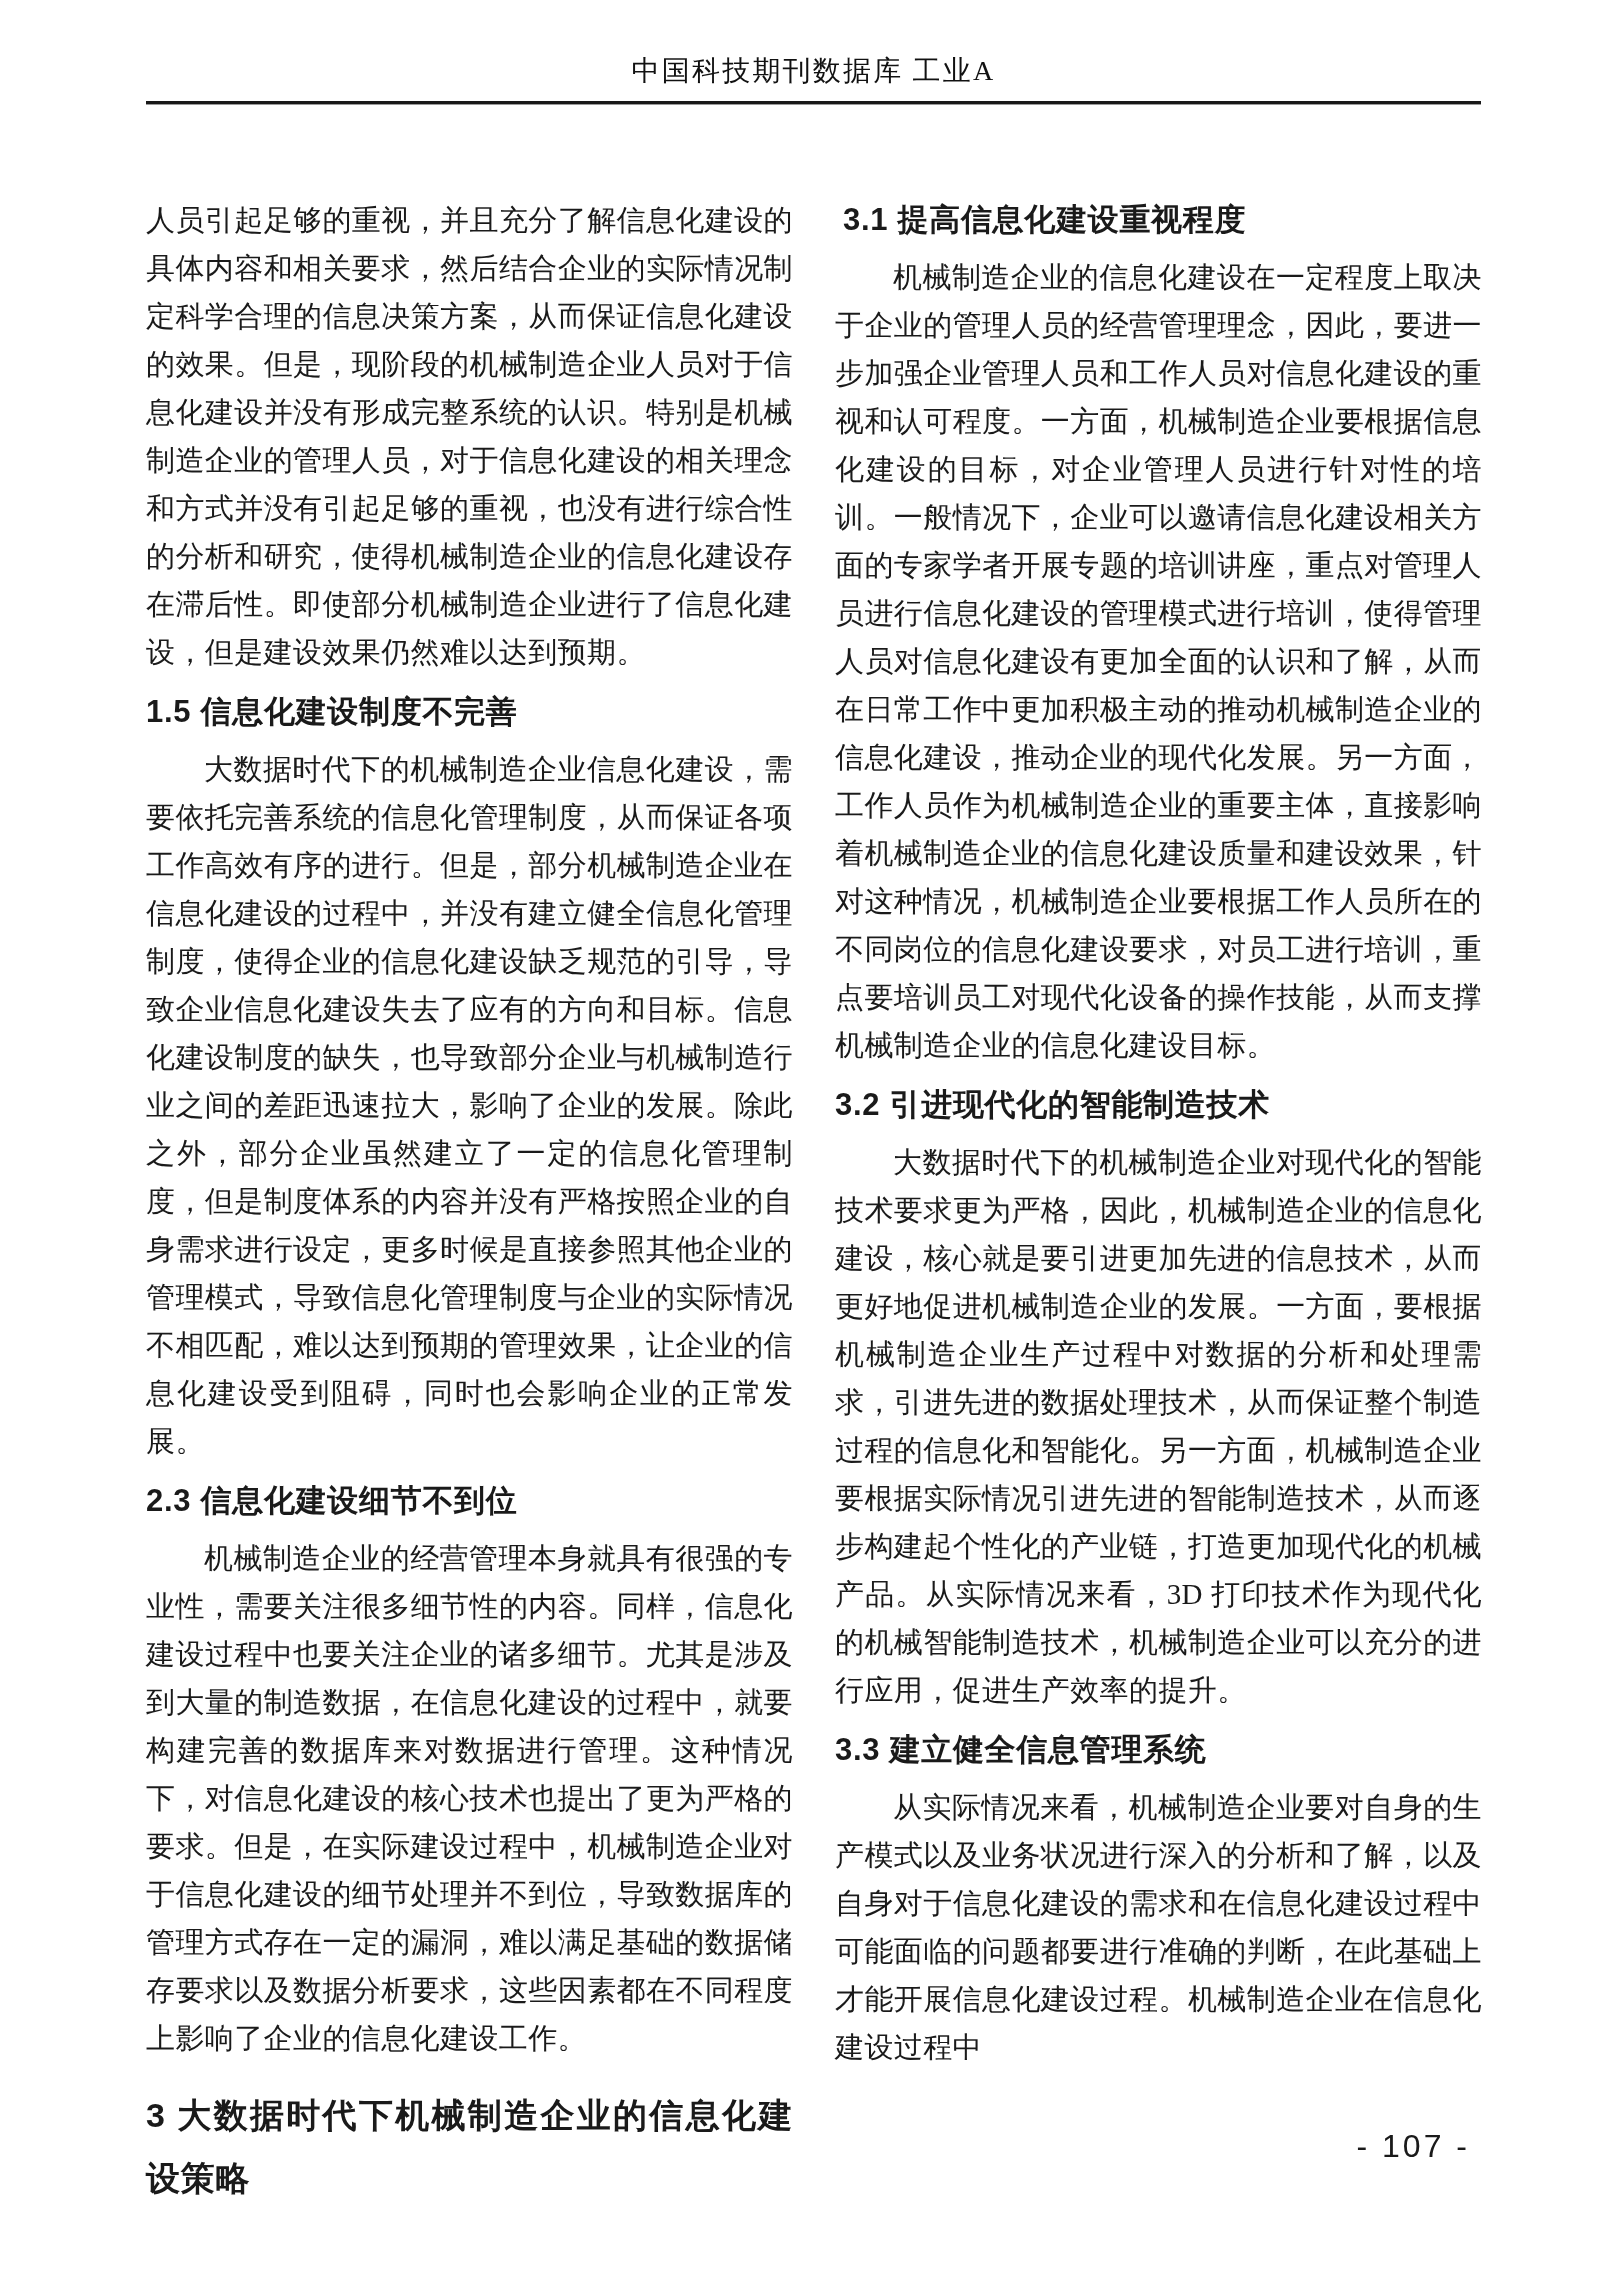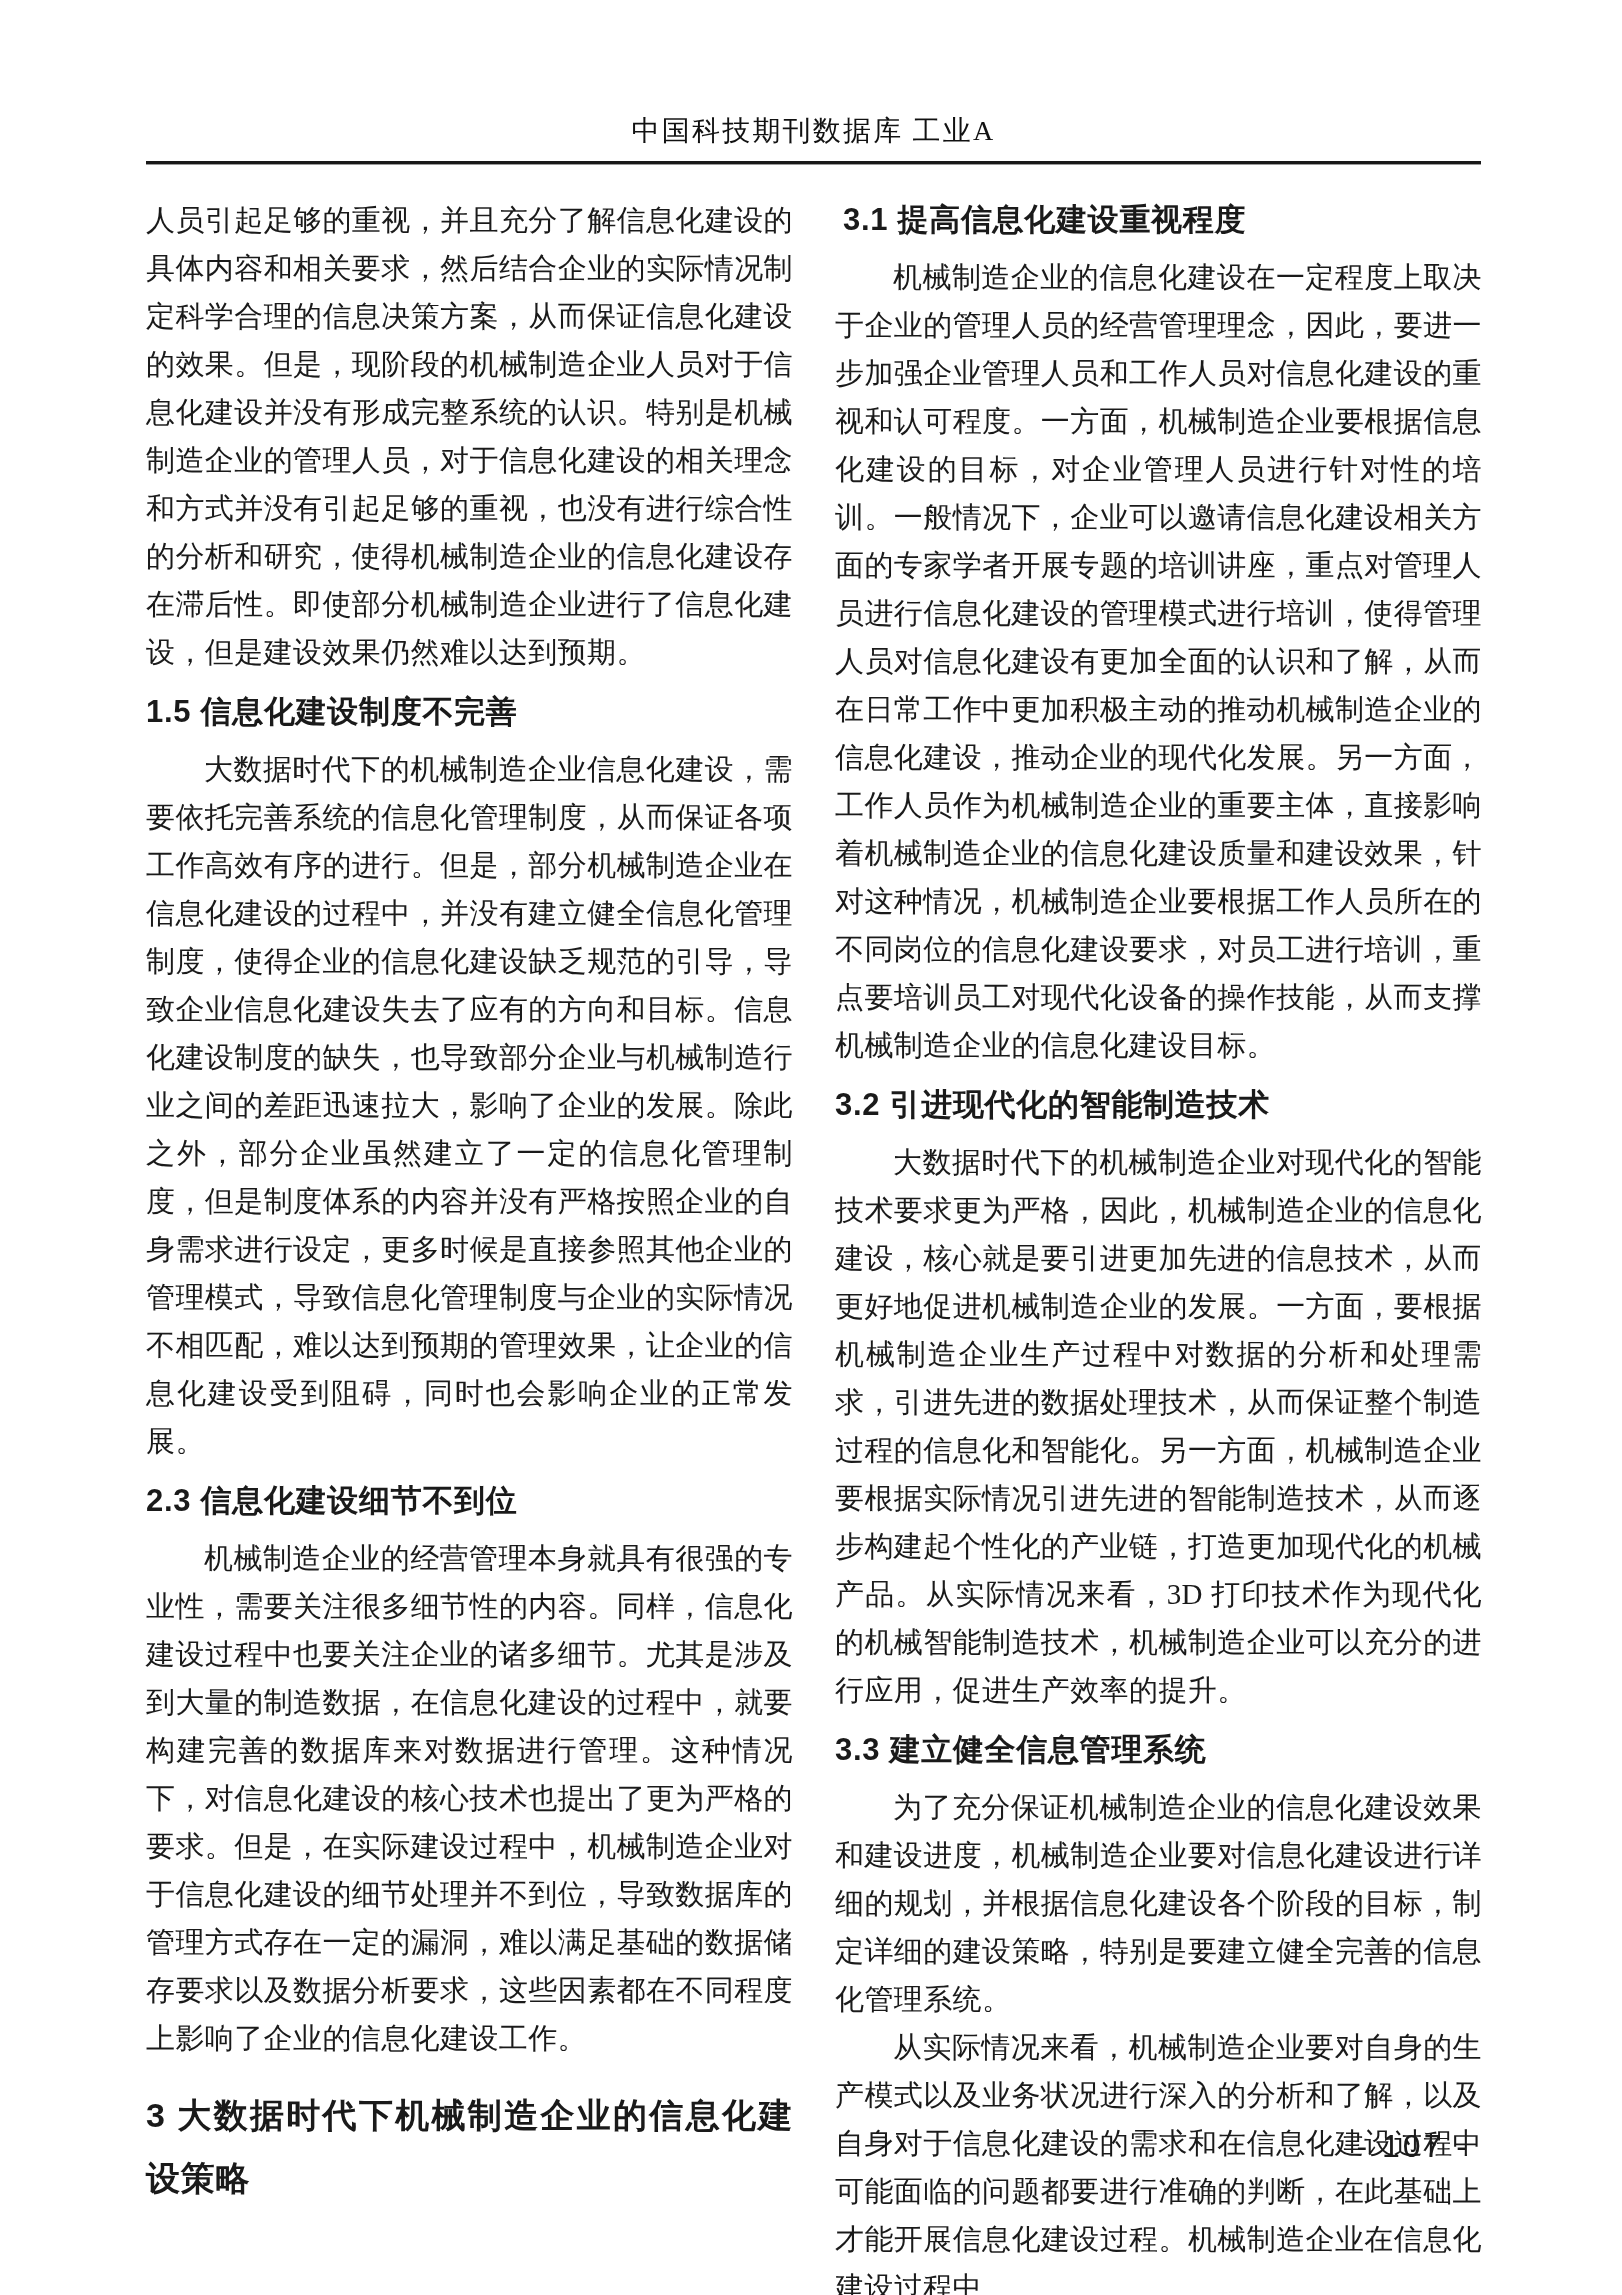--- a/index.html
+++ b/index.html
@@ -17,21 +17,21 @@
     font-family: "Liberation Serif", serif;
     overflow: hidden;
   }
   .page-header {
     position: absolute;
     top: 0;
     left: 146px;
     width: 1335px;
   }
   .journal-title {
-    margin-top: 112px;
+    margin-top: 52px;
     text-align: center;
     font-size: 28px;
     letter-spacing: 2.2px;
     color: #111;
     font-family: "Liberation Serif", serif;
   }
   .header-rule {
     margin-top: 10.5px;
     height: 0;
     border-top: 3px solid #181818;
@@ -120,21 +120,20 @@
       <h3 class="sub-heading" style="margin-top:0;margin-left:8px;">3.1 提高信息化建设重视程度</h3>
 
       <p class="body indent">机械制造企业的信息化建设在一定程度上取决于企业的管理人员的经营管理理念，因此，要进一步加强企业管理人员和工作人员对信息化建设的重视和认可程度。一方面，机械制造企业要根据信息化建设的目标，对企业管理人员进行针对性的培训。一般情况下，企业可以邀请信息化建设相关方面的专家学者开展专题的培训讲座，重点对管理人员进行信息化建设的管理模式进行培训，使得管理人员对信息化建设有更加全面的认识和了解，从而在日常工作中更加积极主动的推动机械制造企业的信息化建设，推动企业的现代化发展。另一方面，工作人员作为机械制造企业的重要主体，直接影响着机械制造企业的信息化建设质量和建设效果，针对这种情况，机械制造企业要根据工作人员所在的不同岗位的信息化建设要求，对员工进行培训，重点要培训员工对现代化设备的操作技能，从而支撑机械制造企业的信息化建设目标。</p>
 
       <h3 class="sub-heading">3.2 引进现代化的智能制造技术</h3>
 
       <p class="body indent">大数据时代下的机械制造企业对现代化的智能技术要求更为严格，因此，机械制造企业的信息化建设，核心就是要引进更加先进的信息技术，从而更好地促进机械制造企业的发展。一方面，要根据机械制造企业生产过程中对数据的分析和处理需求，引进先进的数据处理技术，从而保证整个制造过程的信息化和智能化。另一方面，机械制造企业要根据实际情况引进先进的智能制造技术，从而逐步构建起个性化的产业链，打造更加现代化的机械产品。从实际情况来看，3D 打印技术作为现代化的机械智能制造技术，机械制造企业可以充分的进行应用，促进生产效率的提升。</p>
 
       <h3 class="sub-heading">3.3 建立健全信息管理系统</h3>
 
-      <p class="body indent">为了充分保证机械制造企业的信息化建设效果和建设进度，机械制造企业要对信息化建设进行详细的规划，并根据信息化建设各个阶段的目标，制定详细的建设策略，特别是要建立健全完善的信息化管理系统。</p>
 
       <p class="body indent">从实际情况来看，机械制造企业要对自身的生产模式以及业务状况进行深入的分析和了解，以及自身对于信息化建设的需求和在信息化建设过程中可能面临的问题都要进行准确的判断，在此基础上才能开展信息化建设过程。机械制造企业在信息化建设过程中</p>
     </div>
 
   </div>
 
   <div class="page-number">- 107 -</div>
 
 </div>
 

